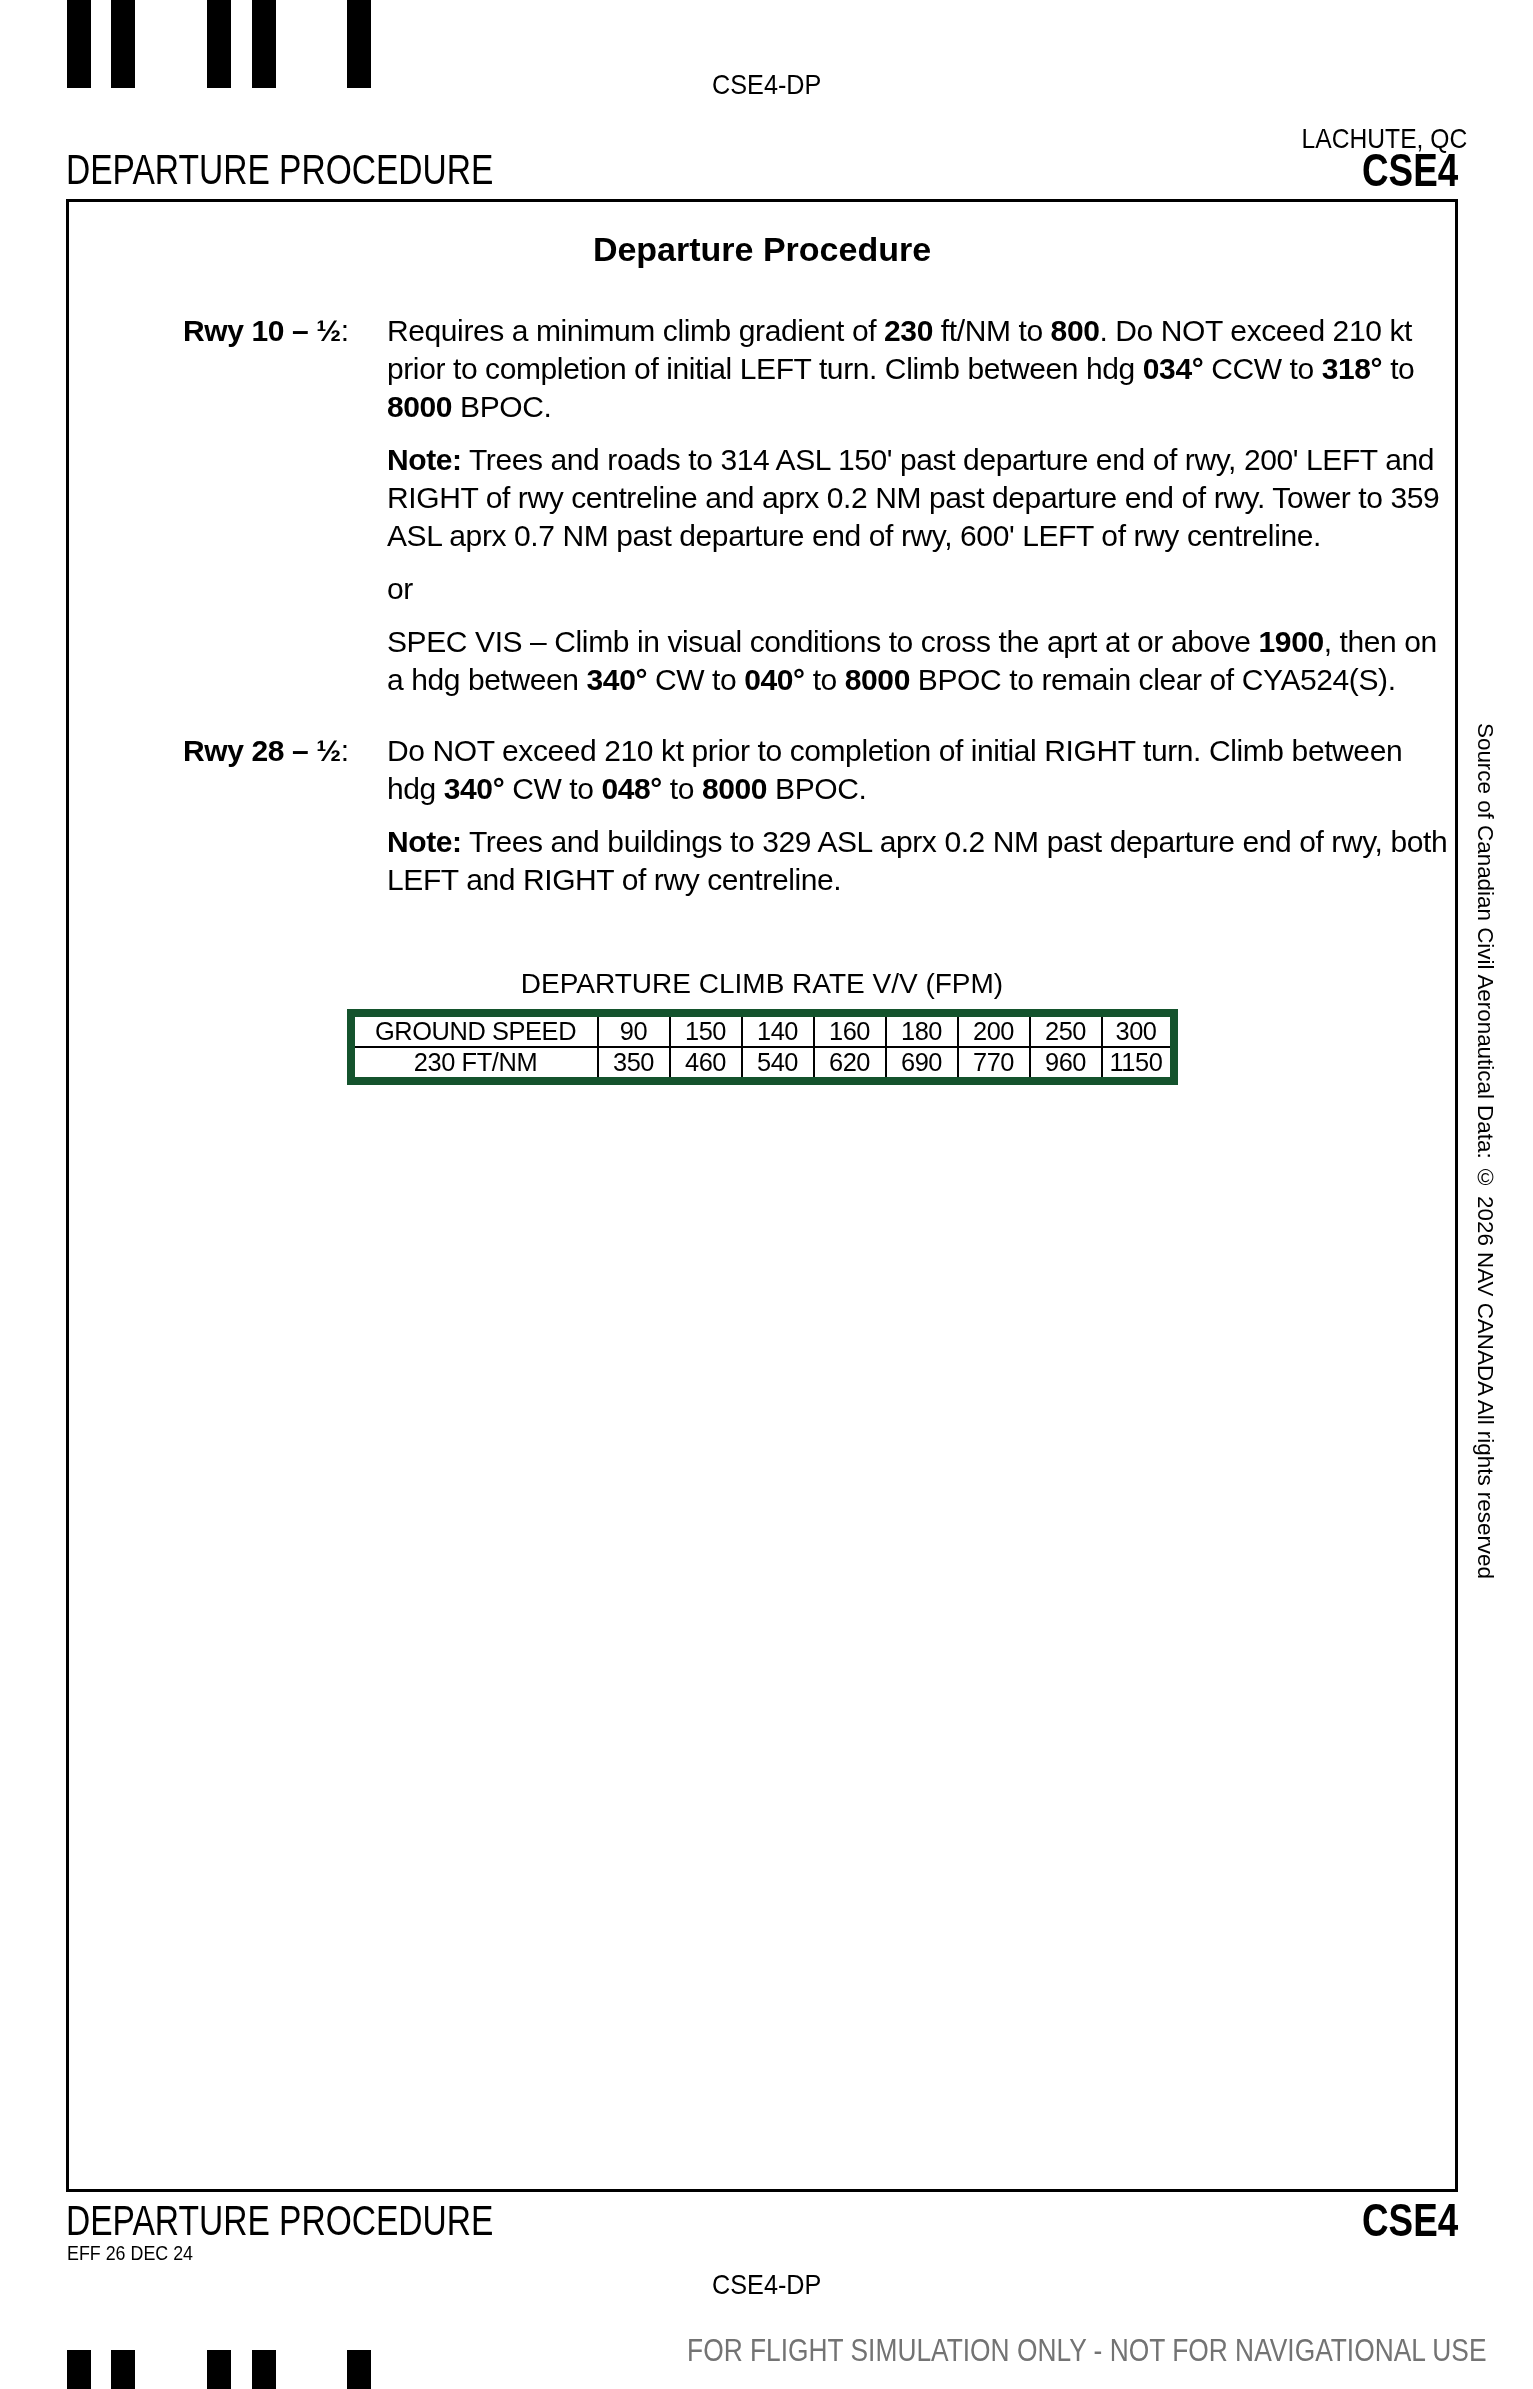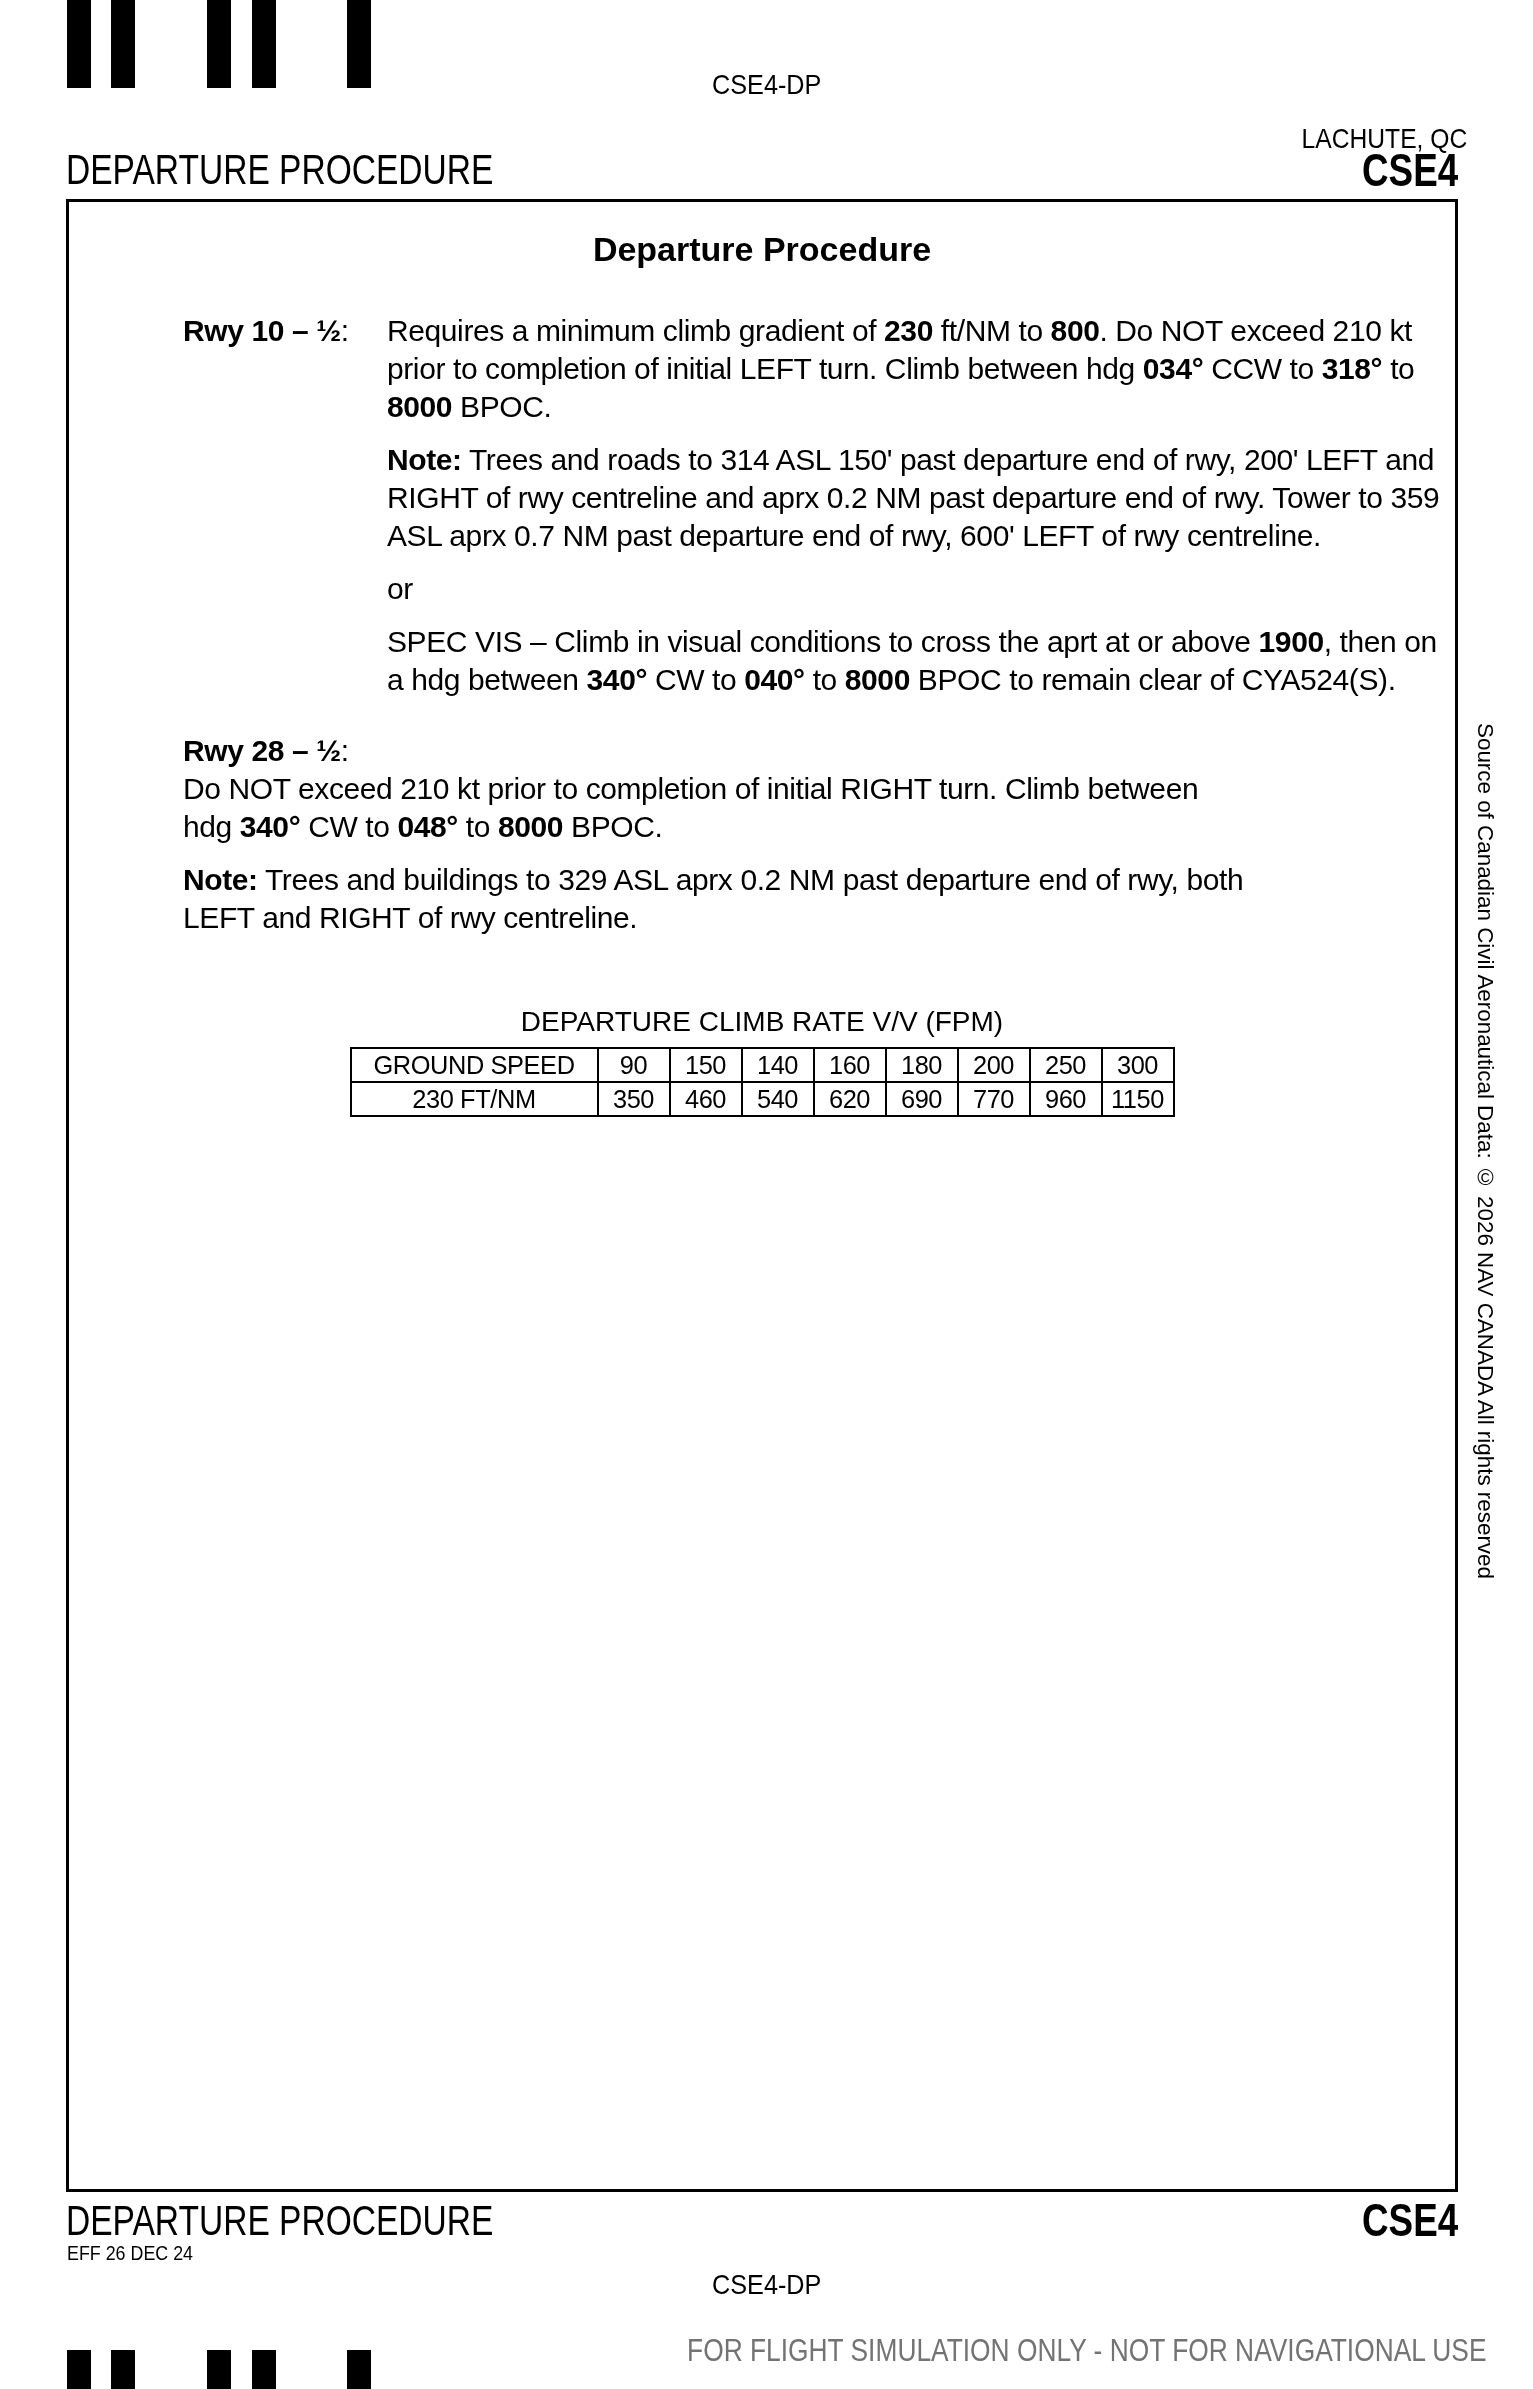--- a/index.html
+++ b/index.html
@@ -33,27 +33,27 @@
   .proc-box{
     position:absolute;left:66px;top:199px;width:1392px;height:1993px;
     border:3px solid #000;box-sizing:border-box;
   }
   .proc-title{margin-top:28px;text-align:center;font-size:34px;font-weight:bold;}
 
   .section{display:flex;margin-left:114px;margin-right:7.5px;}
   .section .label{flex:none;width:204px;font-size:30px;line-height:38px;letter-spacing:-0.4px;}
   .section .body{flex:none;width:1068px;font-size:30px;line-height:38px;letter-spacing:-0.4px;}
   .s1{margin-top:43px;}
-  .s2{margin-top:33px;flex-direction:column;}
+  .s2{margin-top:33px;}
   .para{margin:0;}
   .para + .para{margin-top:15px;}
 
   .table-wrap{margin-top:69px;text-align:center;}
   .tbl-title{font-size:28px;margin-bottom:9px;}
-  table.climb{border-collapse:collapse;border:1px solid #14532d;margin:0 auto;}
+  table.climb{border-collapse:collapse;border:8px solid #14532d;margin:0 auto;}
   table.climb td{
     border:2.2px solid #000;height:34px;text-align:center;
     font-size:25.4px;letter-spacing:-0.4px;padding:0 3px;box-sizing:border-box;
   }
   table.climb td.c0{width:247px;}
   table.climb td.cd{width:72px;}
 
   .side-note{
     position:absolute;left:1467px;top:723px;height:956px;width:31px;
     writing-mode:vertical-rl;

